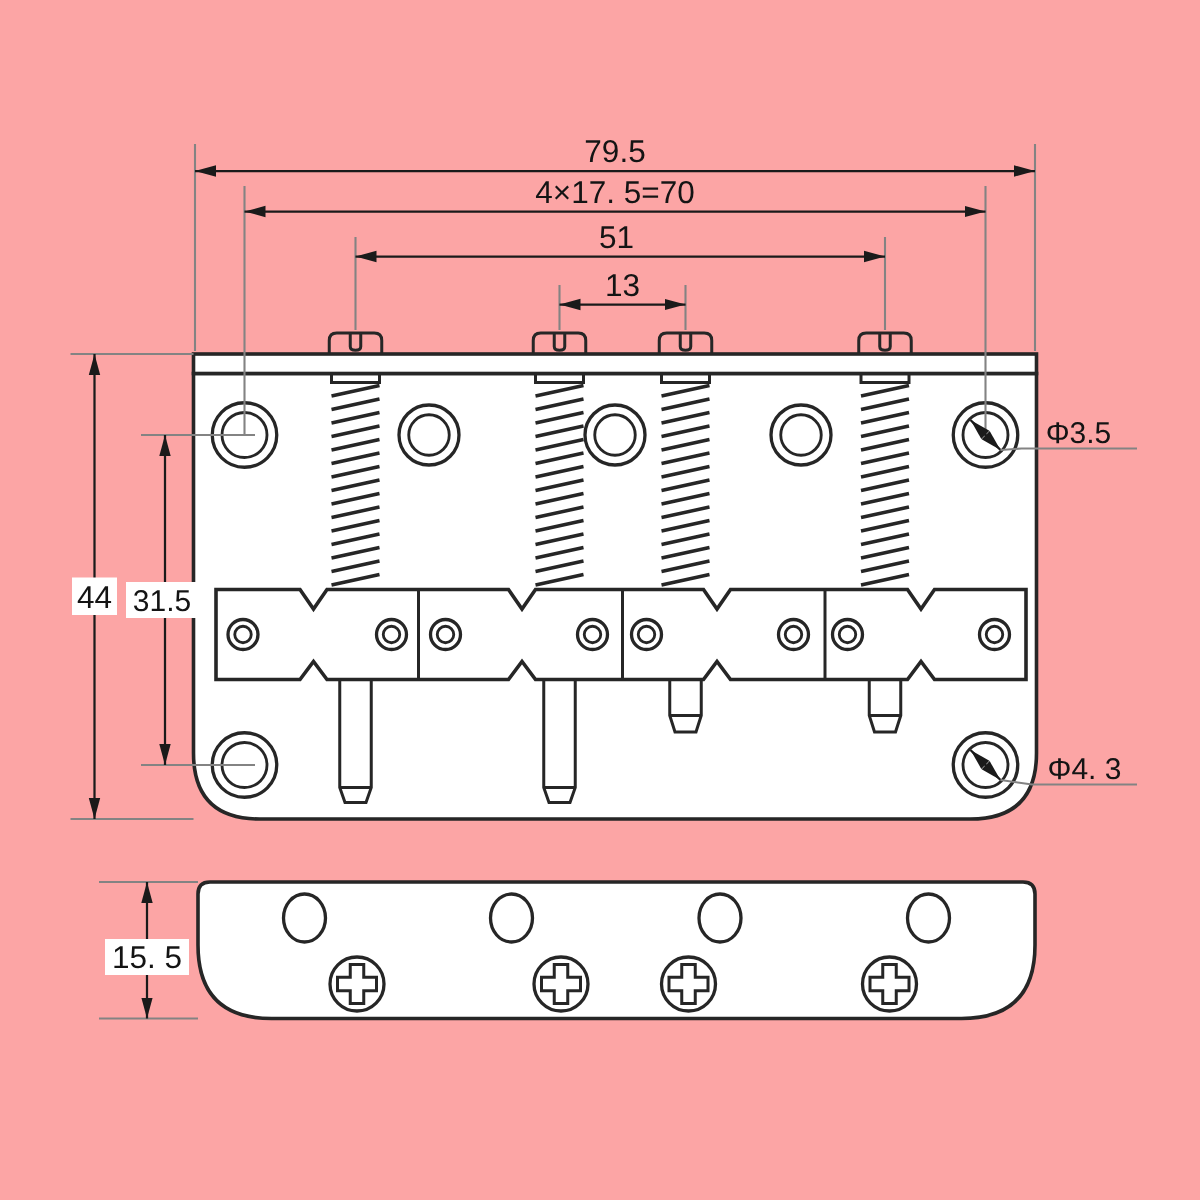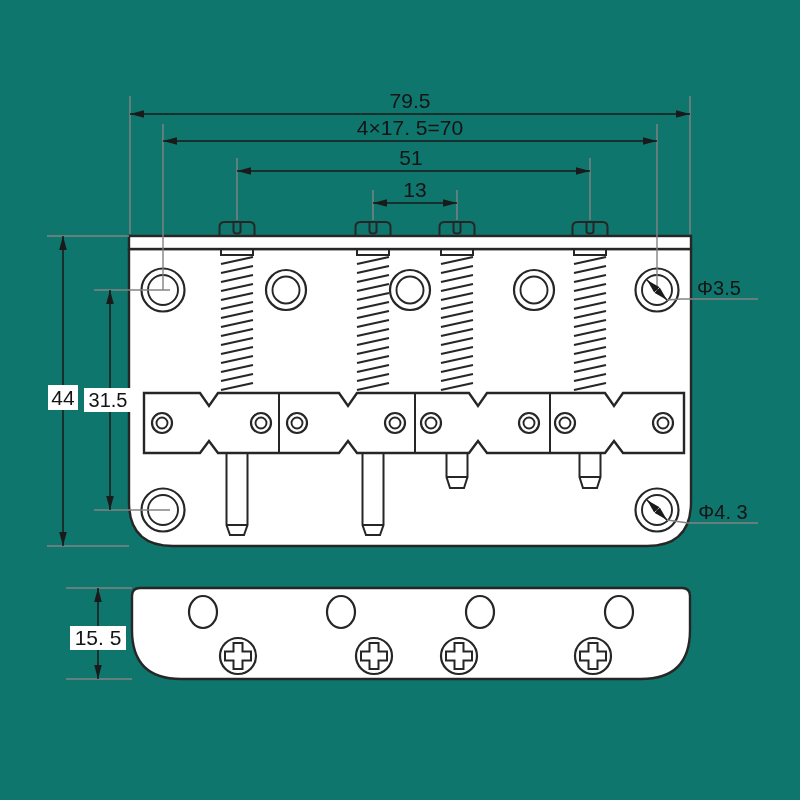--- a/index.html
+++ b/index.html
@@ -1,16 +1,16 @@
 <!DOCTYPE html>
 <html><head>
 <meta charset="utf-8">
 <style>
   html,body{margin:0;padding:0;background:#ffffff;}
-  .canvas{width:800px;height:800px;position:relative;background:#0f766e;overflow:hidden;}
+  .canvas{width:800px;height:800px;position:relative;background:#fca5a5;overflow:hidden;}
   svg text{font-family:"Liberation Sans","DejaVu Sans",sans-serif;fill:#141414;}
   .dim-t{font-size:21px;}
   .dim-s{font-size:20px;}
   .outline{fill:#ffffff;stroke:#262626;stroke-width:2.4;}
   .thin{fill:none;stroke:#262626;stroke-width:2;}
   .hole{fill:#ffffff;stroke:#262626;stroke-width:2.2;}
   .holei{fill:none;stroke:#262626;stroke-width:1.9;}
   .coil{fill:none;stroke:#262626;stroke-width:2.3;}
   .dimline{fill:none;stroke:#1a1a1a;stroke-width:1.5;}
   .extline{fill:none;stroke:#838383;stroke-width:1.4;}

